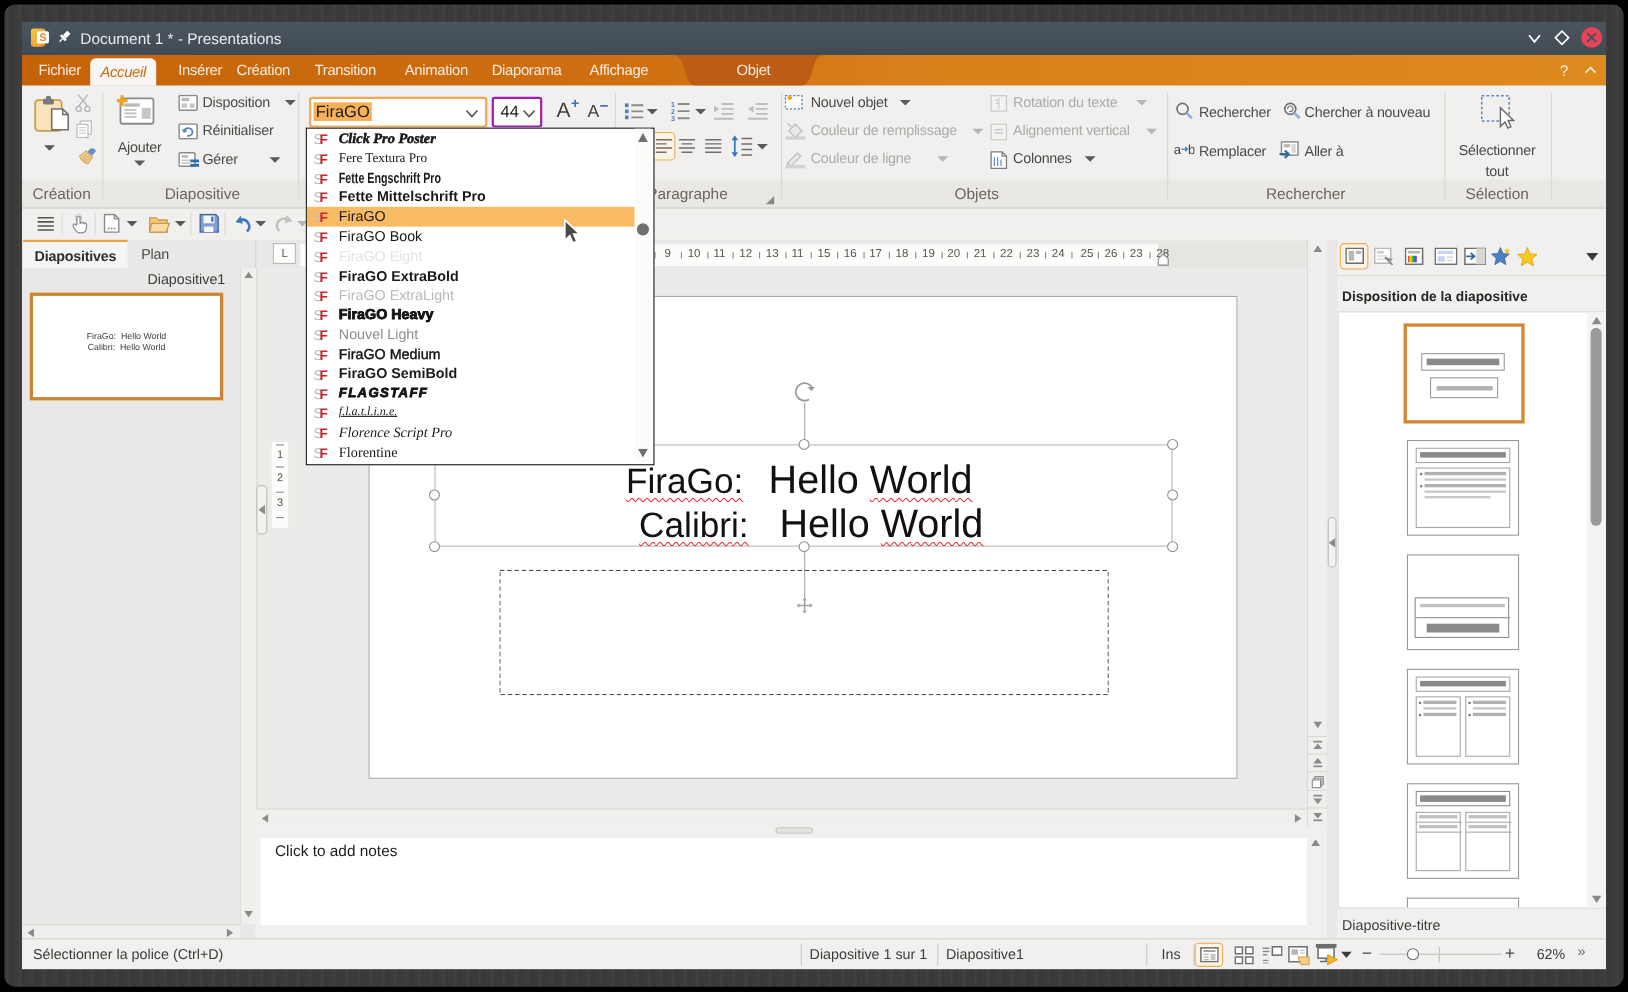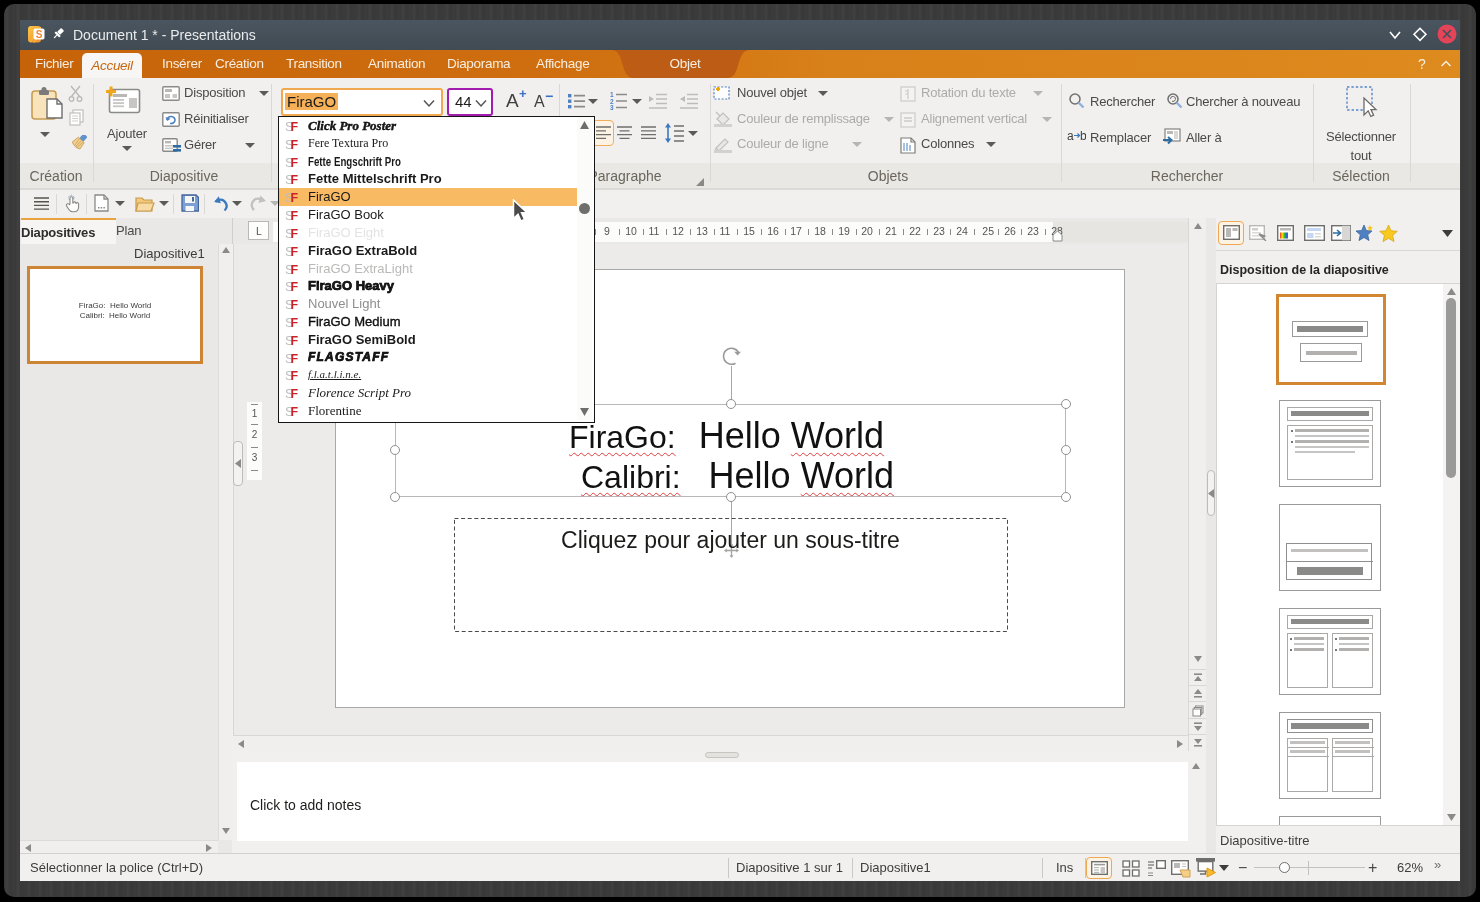--- a/index.html
+++ b/index.html
@@ -21,21 +21,21 @@
   .gsep{position:absolute;top:6px;width:1px;height:98px;background:#d9d8d5;}
   .glabel{position:absolute;top:90px;font-size:14px;color:#6b665c;text-align:center;}
   .rtext{font-size:13px;letter-spacing:-0.2px;color:#4a4a48;}
   .gray{color:#ababa9;}
   .darr{display:inline-block;width:0;height:0;border-left:5px solid transparent;border-right:5px solid transparent;border-top:5px solid #5a5a58;vertical-align:middle;}
   .darr.g{border-top-color:#b5b5b3;}
   
   #qat{position:absolute;left:20px;top:190px;width:1440px;height:28px;background:#f1f0ee;}
   
   #tabsrow{position:absolute;left:20px;top:218px;width:212px;height:26px;background:#e9e8e6;}
-  .ptab{position:absolute;top:0;height:26px;font-size:13px;letter-spacing:-0.2px;line-height:26px;}
+  .ptab{position:absolute;top:0;height:26px;font-size:13px;letter-spacing:-0.2px;line-height:26px;text-align:center;}
   
   #lpanel{position:absolute;left:20px;top:244px;width:212px;height:609px;background:#e9e8e6;}
   
   #rulerrow{position:absolute;left:232px;top:218px;width:956px;height:26px;background:#e9e8e7;border-left:1px solid #d0cfcc;}
   
   #canvas{position:absolute;left:233px;top:244px;width:955px;height:491px;background:#ecebe9;border-left:1px solid #d8d7d4;}
   #slide{position:absolute;left:101px;top:25px;width:790px;height:439px;background:#fff;border:1px solid #a9a8a6;}
   .hdl{position:absolute;width:10px;height:10px;background:#fff;border:1px solid #909090;border-radius:50%;}
   .sq{text-decoration:underline;text-decoration-style:wavy;text-decoration-color:#e23e3e;text-decoration-thickness:1.3px;text-underline-offset:4px;text-decoration-skip-ink:none;}
   
@@ -543,21 +543,20 @@
   <div class="hdl" style="left:156px;top:248px"></div>
     <div class="hdl" style="left:492px;top:248px"></div>
     <div class="hdl" style="left:827px;top:248px"></div>
 
   <div class="abs" style="left:335px;top:171px;font-size:36px;color:#111;white-space:pre;line-height:42px;"><span class="sq" style="font-size:32px;">FiraGo:</span><span style="display:inline-block;width:23px"></span>Hello <span class="sq">World</span></div>
   <div class="abs" style="left:347px;top:211px;font-size:36px;color:#111;white-space:pre;line-height:42px;"><span class="sq" style="font-size:32px;">Calibri:</span><span style="display:inline-block;width:28px"></span>Hello <span class="sq">World</span></div>
 
   <svg class="abs" style="left:220px;top:274px" width="554" height="114">
       <rect x="0.5" y="0.5" width="553" height="113" fill="none" stroke="#4a4a48" stroke-width="1" stroke-dasharray="4 2.6"></rect>
     </svg>
-  <div class="abs" style="left:220px;top:283px;width:553px;text-align:center;font-size:23px;color:#1c1c1a;">Cliquez pour ajouter un sous-titre</div>
 </div>
 <div id="vscroll">
   <svg class="abs" style="left:5px;top:5px" width="8" height="6">
       <path d="M4 0 L8 6 L0 6 Z" fill="#8a8a88"></path>
     </svg>
   <svg class="abs" style="left:5px;top:438px" width="8" height="6">
       <path d="M0 0 L8 0 L4 6 Z" fill="#8a8a88"></path>
     </svg>
   <div class="abs" style="left:0px;top:451px;width:18px;height:82px;border-top:1px solid #d8d7d4;"></div>
   <svg class="abs" style="left:4px;top:455px" width="10" height="9" viewBox="0 0 10 9">
@@ -595,21 +594,21 @@
   <svg class="abs" style="left:944px;top:4px" width="6" height="8">
       <path d="M0 0 L0 8 L6 4 Z" fill="#8a8a88"></path>
     </svg>
 </div>
 <div id="notesarea">
   <svg class="abs" style="left:959px;top:12px" width="8" height="6">
       <path d="M4 0 L8 6 L0 6 Z" fill="#8a8a88"></path>
     </svg>
   <div class="abs" style="left:472px;top:1px;width:34px;height:6px;background:#e3e2df;border:1px solid #c6c5c2;border-radius:3px;"></div>
   <div id="notesbox">
-      <div class="abs" style="left:13px;top:3px;font-size:14px;color:#1c1c1a;margin-top:32px;">Click to add notes</div>
+      <div class="abs" style="left:13px;top:3px;font-size:14px;color:#1c1c1a;">Click to add notes</div>
     </div>
 </div>
 <div id="sbsplit">
   <div class="abs" style="left:1px;top:252px;width:8px;height:46px;background:#f3f2f0;border:1px solid #bdbcb9;border-radius:4px;">
     <svg class="abs" style="left:0px;top:18px" width="6" height="9">
         <path d="M6 0 L6 9 L0 4.5 Z" fill="#8a8a88"></path>
       </svg>
   </div>
 </div>
 <div id="sidebar">

